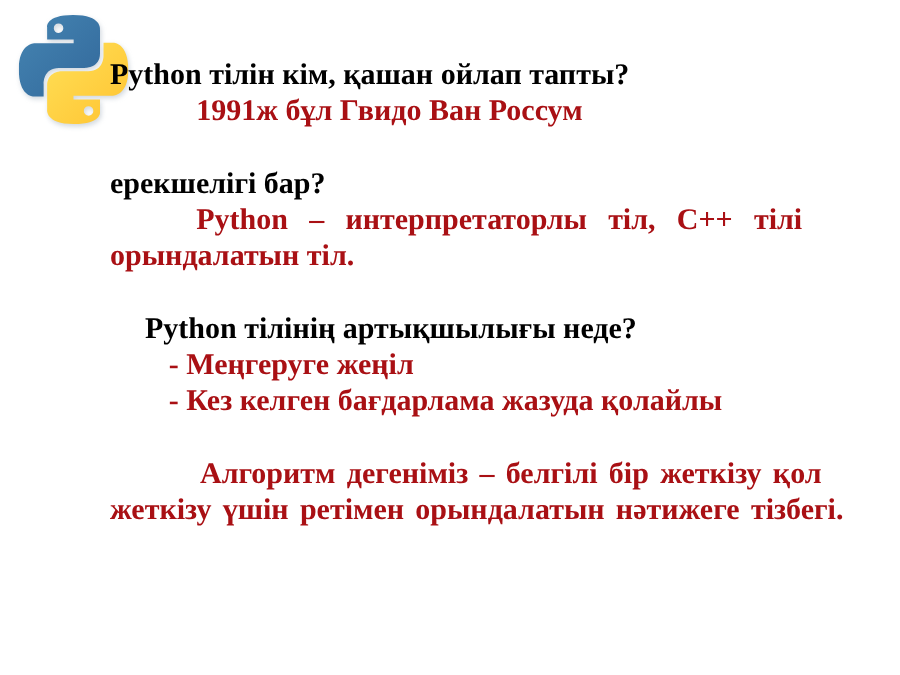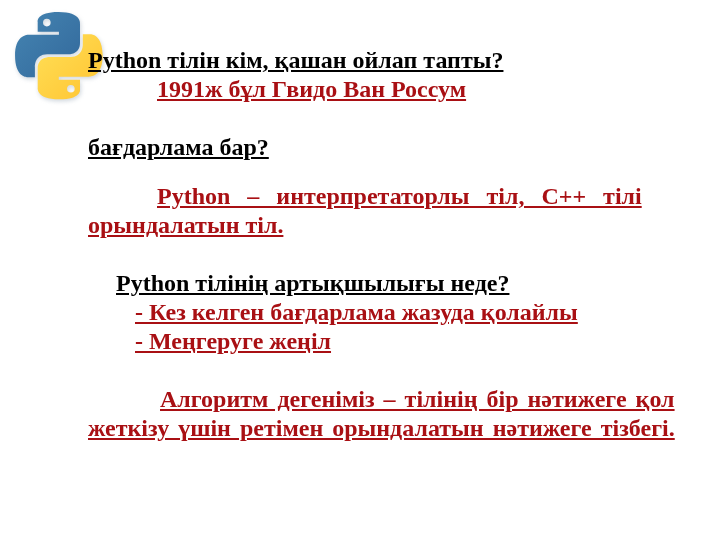--- a/index.html
+++ b/index.html
@@ -31,21 +31,20 @@
     left: 88px;
     top: 46px;
     width: 585px;
   }
   .line {
     font-size: 24px;
     font-weight: bold;
     line-height: 29px;
     height: 29px;
     white-space: pre;
-    text-decoration: underline;
   }
   .line.role-question { color: var(--q-color, #000000); }
   .line.role-answer   { color: var(--a-color, #A91014); }
   .line.spread-wide   { word-spacing: 11px; }
   .line.spread-slight { word-spacing: 3px; }
   .spacer { height: 29px; }
 </style>
 </head>
 <body style="background: rgb(255, 255, 255);">
 
@@ -65,25 +64,25 @@
       </defs>
       <path fill="url(#pyBlue)" d="M54.92 0.07c-28.05 0-26.3 12.16-26.3 12.16l0.03 12.61h26.77v3.78h-37.4s-17.95-2.03-17.95 26.27c0 28.3 15.67 27.3 15.67 27.3h9.35v-13.13s-0.5-15.67 15.42-15.67h26.55s14.92 0.24 14.92-14.42v-24.25S84.26 0.07 54.92 0.07zM40.16 8.55a4.82 4.82 0 1 1-4.81 4.82 4.81 4.81 0 0 1 4.81-4.82z"></path>
       <path fill="url(#pyYellow)" d="M55.72 110.1c28.05 0 26.3-12.16 26.3-12.16l-0.03-12.61H55.22v-3.78h37.4s17.95 2.03 17.95-26.27c0-28.3-15.67-27.3-15.67-27.3h-9.35v13.13s0.5 15.67-15.42 15.67H43.58s-14.92-0.24-14.92 14.42v24.25s-2.27 14.65 27.06 14.65zm14.76-8.48a4.82 4.82 0 1 1 4.81-4.82 4.81 4.81 0 0 1-4.81 4.82z"></path>
     </svg>
   </div>
 
   <div class="textblock" id="textblock">
       <div class="line role-question" style="text-indent: 0px;">Python тілін кім, қашан ойлап тапты?</div>
       <div class="line role-answer" style="text-indent: 69px;">1991ж бұл Гвидо Ван Россум</div>
       <div class="spacer"></div>
-      <div class="line role-question" style="text-indent: 0px;">бағдарлама бар?</div>
-      <div class="line role-answer spread-wide" style="text-indent: 69px; margin-top: 20px;">Python – интерпретаторлы тіл, C++ тілі</div>
+      <div class="line role-question" style="text-indent: 0px;">ерекшелігі бар?</div>
+      <div class="line role-answer spread-wide" style="text-indent: 69px;">Python – интерпретаторлы тіл, C++ тілі</div>
       <div class="line role-answer" style="text-indent: 0px;">орындалатын тіл.</div>
       <div class="spacer"></div>
       <div class="line role-question" style="text-indent: 0px; margin-left: 28px;">Python тілінің артықшылығы неде?</div>
+      <div class="line role-answer" style="text-indent: 47px;">- Меңгеруге жеңіл</div>
       <div class="line role-answer" style="text-indent: 47px;">- Кез келген бағдарлама жазуда қолайлы</div>
-      <div class="line role-answer" style="text-indent: 47px;">- Меңгеруге жеңіл</div>
       <div class="spacer"></div>
-      <div class="line role-answer spread-slight" style="text-indent: 72px;">Алгоритм дегеніміз – тілінің бір нәтижеге қол</div>
+      <div class="line role-answer spread-slight" style="text-indent: 72px;">Алгоритм дегеніміз – белгілі бір жеткізу қол</div>
       <div class="line role-answer spread-slight" style="text-indent: 0px;">жеткізу үшін ретімен орындалатын нәтижеге тізбегі.</div>
     </div>
 
 </div>
 
 </body></html>

